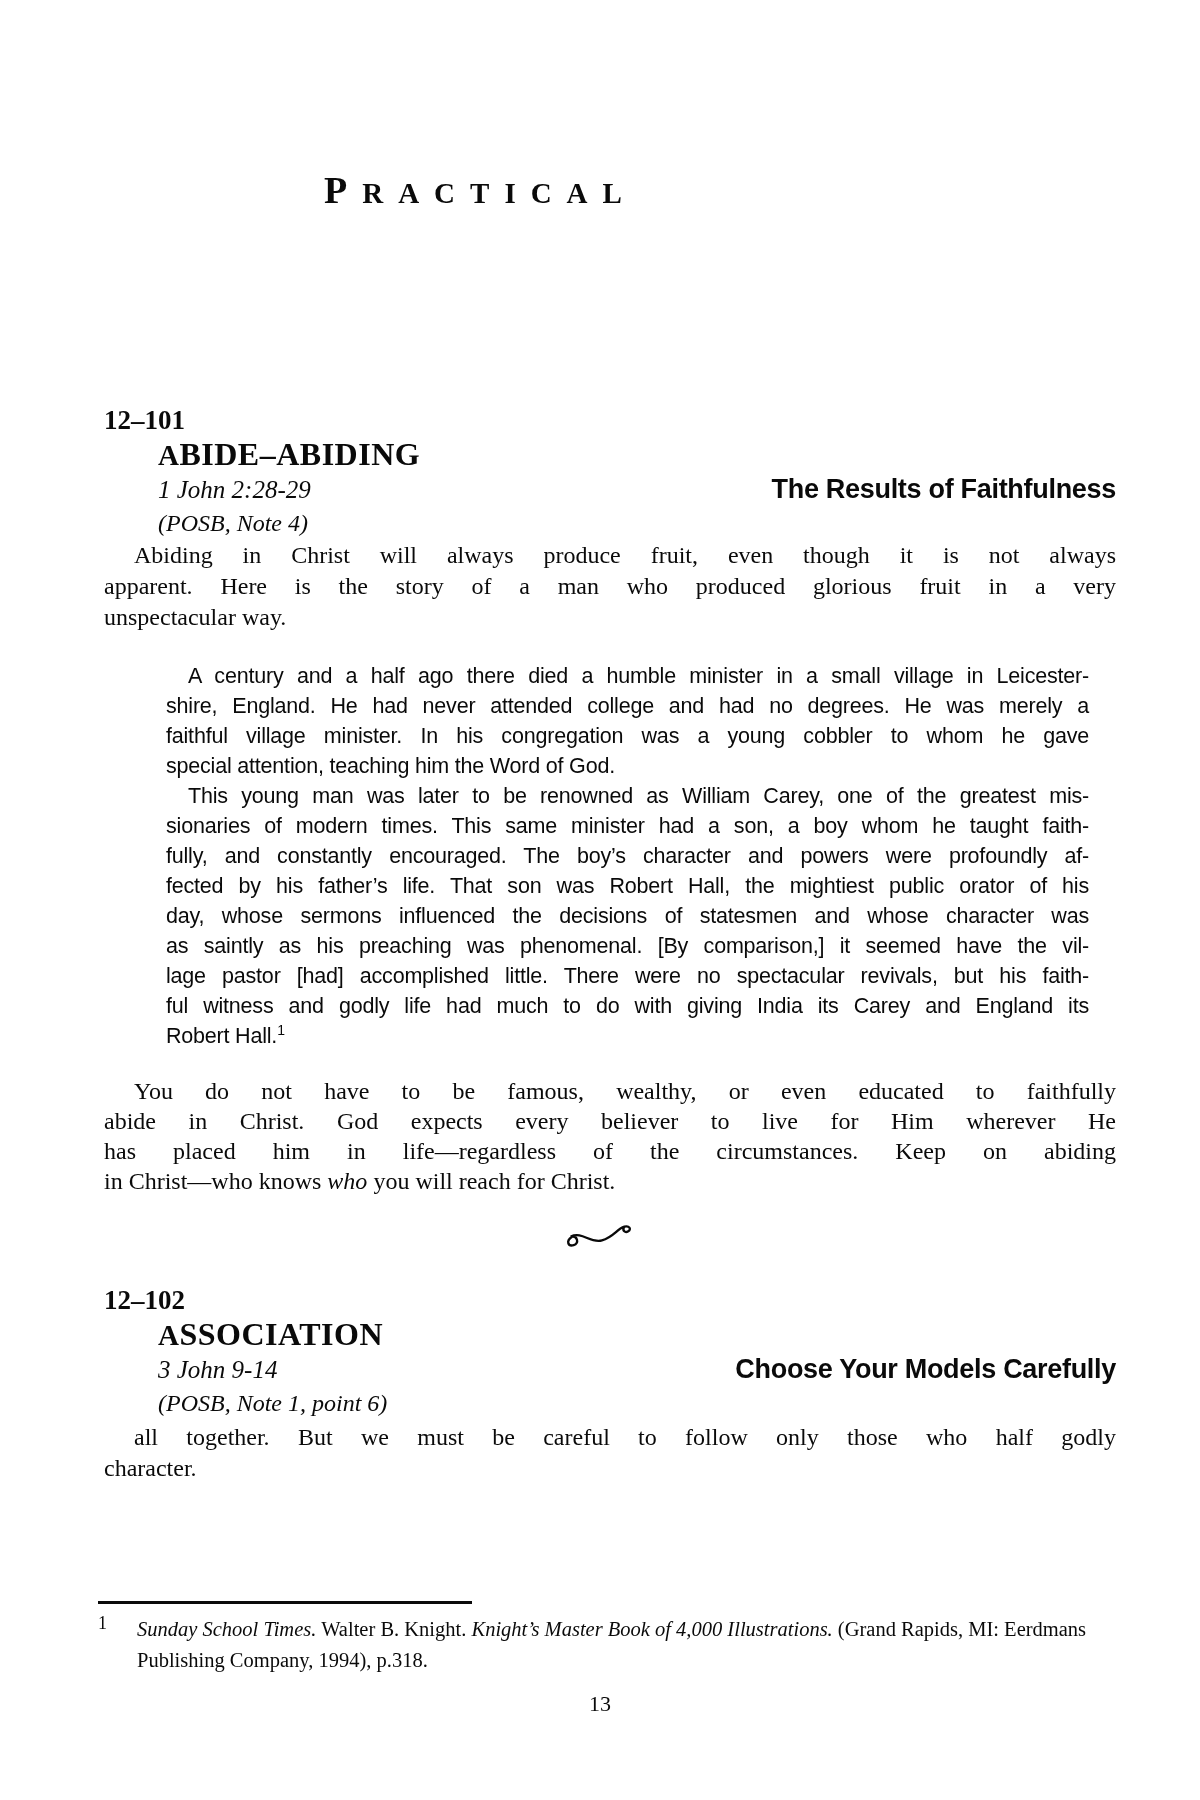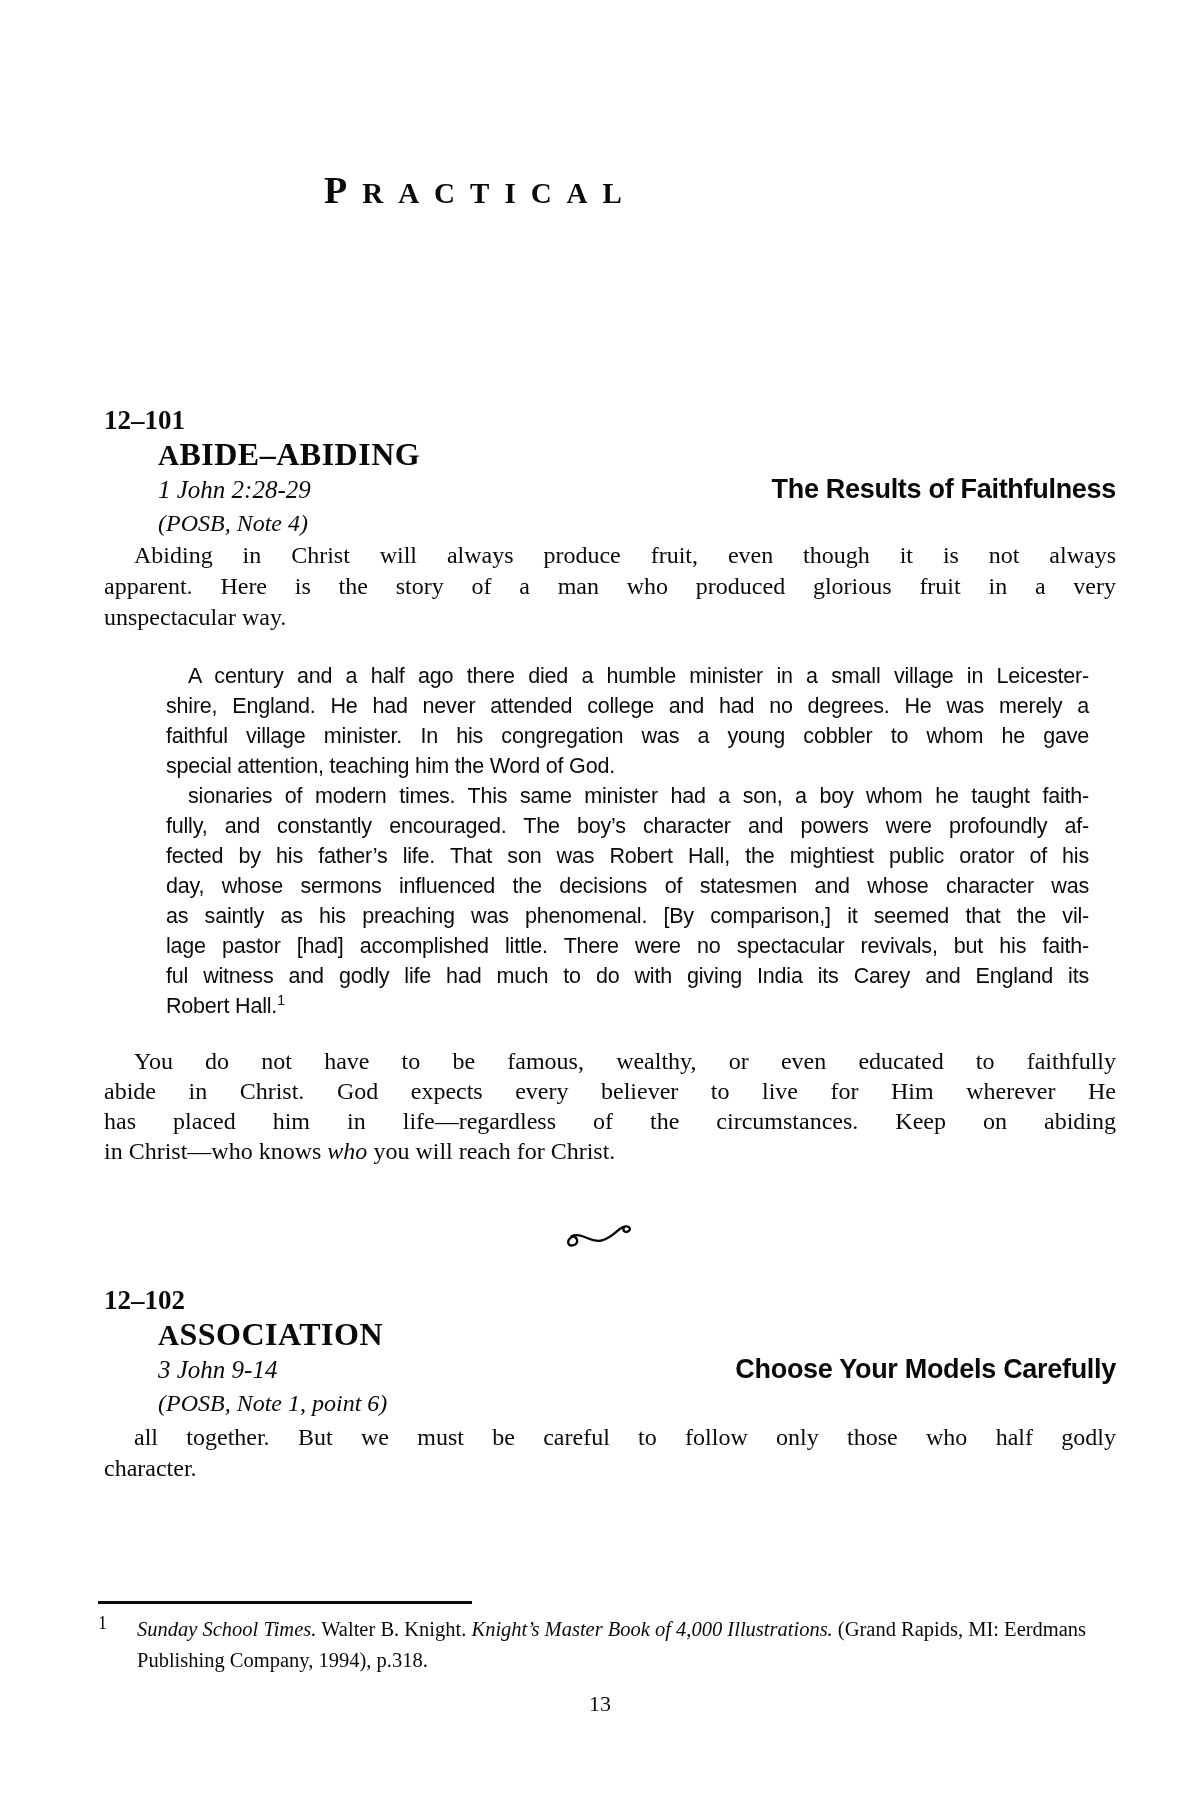--- a/index.html
+++ b/index.html
@@ -126,25 +126,26 @@
       </div>
 
     <div class="quote">
       <div class="ind22">
           <div class="jline">A century and a half ago there died a humble minister in a small village in Leicester-</div>
           <div class="jline">shire, England. He had never attended college and had no degrees. He was merely a</div>
           <div class="jline">faithful village minister. In his congregation was a young cobbler to whom he gave</div>
           <div class="jline last">special attention, teaching him the Word of God.</div>
         </div>
       <div class="ind22">
+          <div class="jline">This young man was later to be renowned as William Carey, one of the greatest mis-</div>
           <div class="jline">sionaries of modern times. This same minister had a son, a boy whom he taught faith-</div>
           <div class="jline">fully, and constantly encouraged. The boy’s character and powers were profoundly af-</div>
           <div class="jline">fected by his father’s life. That son was Robert Hall, the mightiest public orator of his</div>
           <div class="jline">day, whose sermons influenced the decisions of statesmen and whose character was</div>
-          <div class="jline">as saintly as his preaching was phenomenal. [By comparison,] it seemed that the vil-</div>
+          <div class="jline">as saintly as his preaching was phenomenal. [By comparison,] it seemed have the vil-</div>
           <div class="jline">lage pastor [had] accomplished little. There were no spectacular revivals, but his faith-</div>
           <div class="jline">ful witness and godly life had much to do with giving India its Carey and England its</div>
         </div>
       <div class="quote-last"><span>Robert Hall.</span><sup>1</sup></div>
     </div>
 
     <div class="body-para closing ind30">
         <div class="jline">You do not have to be famous, wealthy, or even educated to faithfully</div>
         <div class="jline">abide in Christ. God expects every believer to live for Him wherever He</div>
         <div class="jline">has placed him in life—regardless of the circumstances. Keep on abiding</div>

